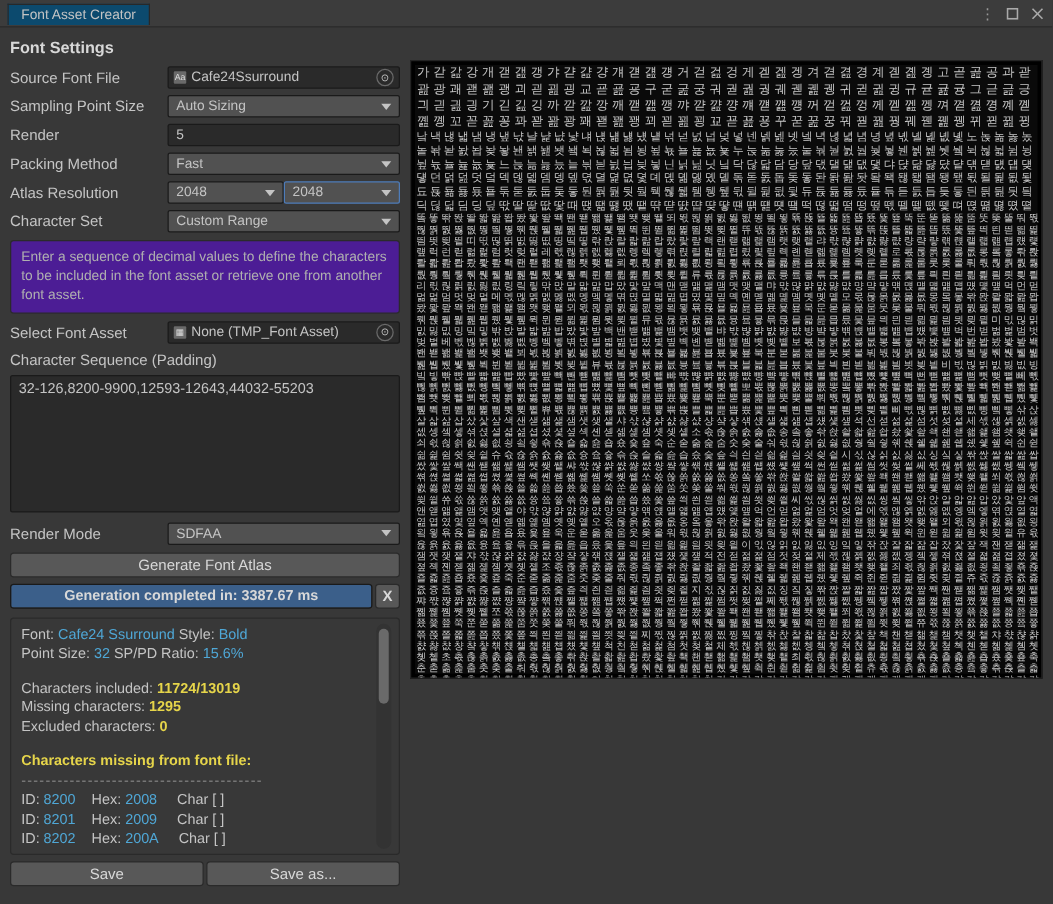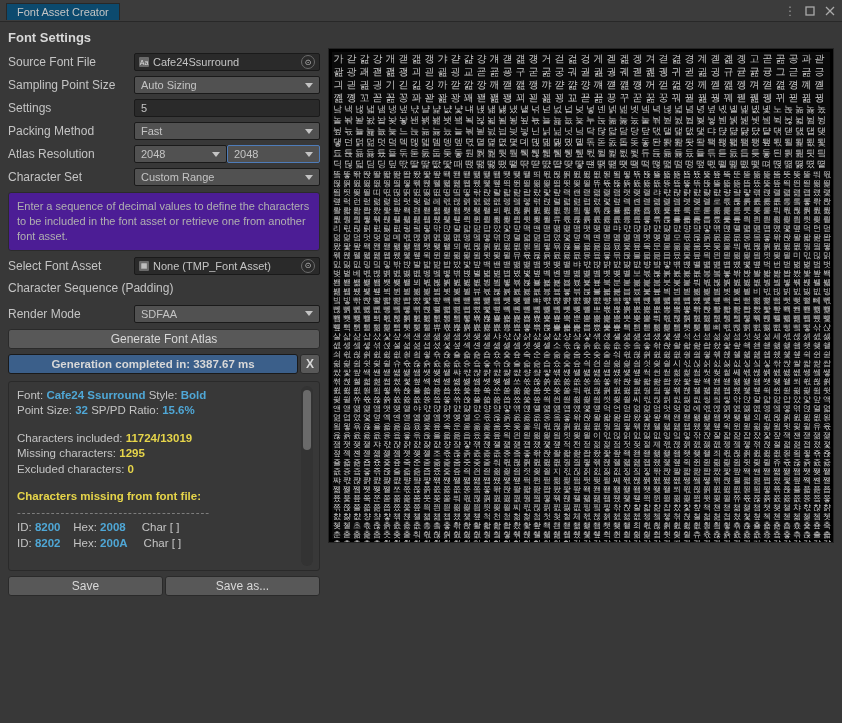--- a/index.html
+++ b/index.html
@@ -43,21 +43,21 @@
   .btn-x { width: 20px; flex: none; }
   
   .progress-row { display:flex; gap:2px; margin-top:2px;font-weight:bold; }
   .progress { flex:1; background: #2a2a2a; border: 1px solid #1a1a1a; border-radius: 3px; height: 20px; position: relative; overflow: hidden; }
   .progress-fill { position: absolute; inset: 0; background: #3b5f8a; }
   .progress-text { position: absolute; inset: 0; display:flex; align-items:center; justify-content:center; color:#d8d8d8; font-size: 11.5px; }
   
   .output-box { background: #355; background: #383838; border: 1px solid #2a2a2a; border-radius: 3px; height: 190px; margin-top: 4px; padding: 6px 8px; font-size: 11.5px; line-height: 1.35; overflow:hidden; position:relative; display:flex; }
   .output-content { flex:1; overflow:hidden; }
   .output-box .lbl { color: #c4c4c4; }
-  .output-box .val { color: #4fa7d6; font-weight: bold; }
+  .output-box .val { color: #4fa7d6; font-weight: normal; }
   .output-box .yellow { color: #e6d54a; font-weight: bold; }
   .output-box .dash { color: #888; letter-spacing: 1px; }
   .output-scrollbar { width: 12px; background:#333; border-radius:6px; margin:-2px -2px -2px 4px; position:relative; }
   .output-thumb { position:absolute; left:2px; right:2px; top:4px; height:60px; background:#6a6a6a; border-radius:5px; }
   
   .preview { flex: 1; border: 1px solid #232323; background: #000; position: relative; overflow: hidden; margin-top: 20px; margin-bottom: 170px; }
   .glyph-grid { position:absolute; inset: 3px; background: #0a0a0a; }
   .glyph-row { display:flex; }
   .glyph-cell { color: #c8c8c8; font-size: 8px; line-height: 9px; width:10px; text-align:center; flex:none; }
   .glyph-row.big .glyph-cell { font-size:10px; line-height:13px; width:13px; }
@@ -104,21 +104,21 @@
 
       <div class="row">
         <label>Sampling Point Size</label>
         <div class="dropdown">
           <span>Auto Sizing</span>
             <span class="dropdown-arrow"></span>
         </div>
       </div>
 
       <div class="row">
-        <label>Settings</label>
+        <label>Render</label>
         <input class="input-text" value="5" style="">
       </div>
 
       <div class="row">
         <label>Packing Method</label>
         <div class="dropdown">
           <span>Fast</span>
             <span class="dropdown-arrow"></span>
         </div>
       </div>
@@ -150,20 +150,21 @@
       <div class="row">
         <label>Select Font Asset</label>
         <div class="object-field">
           <span class="obj-icon">▦</span>
           <span>None (TMP_Font Asset)</span>
           <span class="obj-picker">⊙</span>
         </div>
       </div>
 
       <div class="spacer-label">Character Sequence (Padding)</div>
+      <textarea class="textarea" style="">32-126,8200-9900,12593-12643,44032-55203</textarea>
 
       <div class="row" style="margin-top:4px;">
         <label>Render Mode</label>
         <div class="dropdown">
           <span>SDFAA</span>
             <span class="dropdown-arrow"></span>
         </div>
       </div>
 
 
@@ -191,20 +192,21 @@
           </div>
           <div style="height:12px"></div>
           <div><span class="lbl">Characters included: </span><span class="yellow">11724/13019</span></div>
           <div><span class="lbl">Missing characters: </span><span class="yellow">1295</span></div>
           <div><span class="lbl">Excluded characters: </span><span class="yellow">0</span></div>
           <div style="height:12px"></div>
           <div class="yellow">Characters missing from font file:</div>
           <div class="dash">----------------------------------------</div>
           <div id="missing-rows">
               <div><span class="lbl">ID: </span><span class="val">8200</span> &nbsp;&nbsp;&nbsp;<span class="lbl">Hex: </span><span class="val">2008</span>&nbsp;&nbsp;&nbsp;&nbsp;&nbsp;<span class="lbl">Char [ ]</span></div>
+              <div><span class="lbl">ID: </span><span class="val">8201</span> &nbsp;&nbsp;&nbsp;<span class="lbl">Hex: </span><span class="val">2009</span>&nbsp;&nbsp;&nbsp;&nbsp;&nbsp;<span class="lbl">Char [ ]</span></div>
               <div><span class="lbl">ID: </span><span class="val">8202</span> &nbsp;&nbsp;&nbsp;<span class="lbl">Hex: </span><span class="val">200A</span>&nbsp;&nbsp;&nbsp;&nbsp;&nbsp;<span class="lbl">Char [ ]</span></div>
             </div>
         </div>
         <div class="output-scrollbar">
             <div class="output-thumb"></div>
           </div>
       </div>
 
       <div class="btn-row">
         <div class="btn">Save</div>

